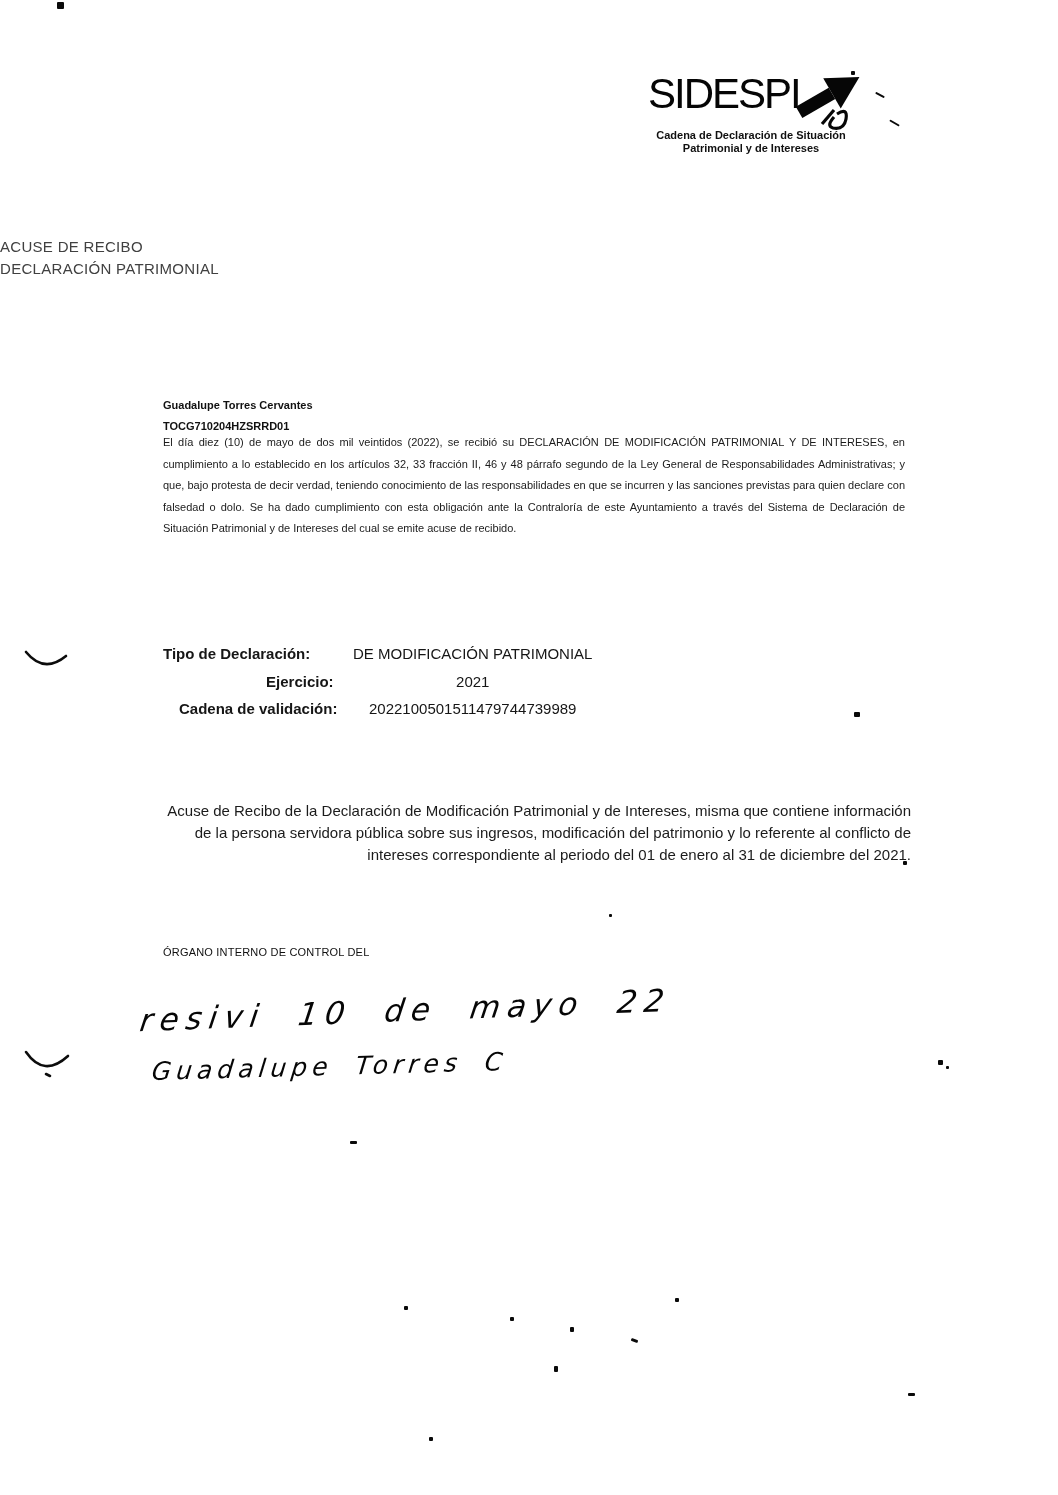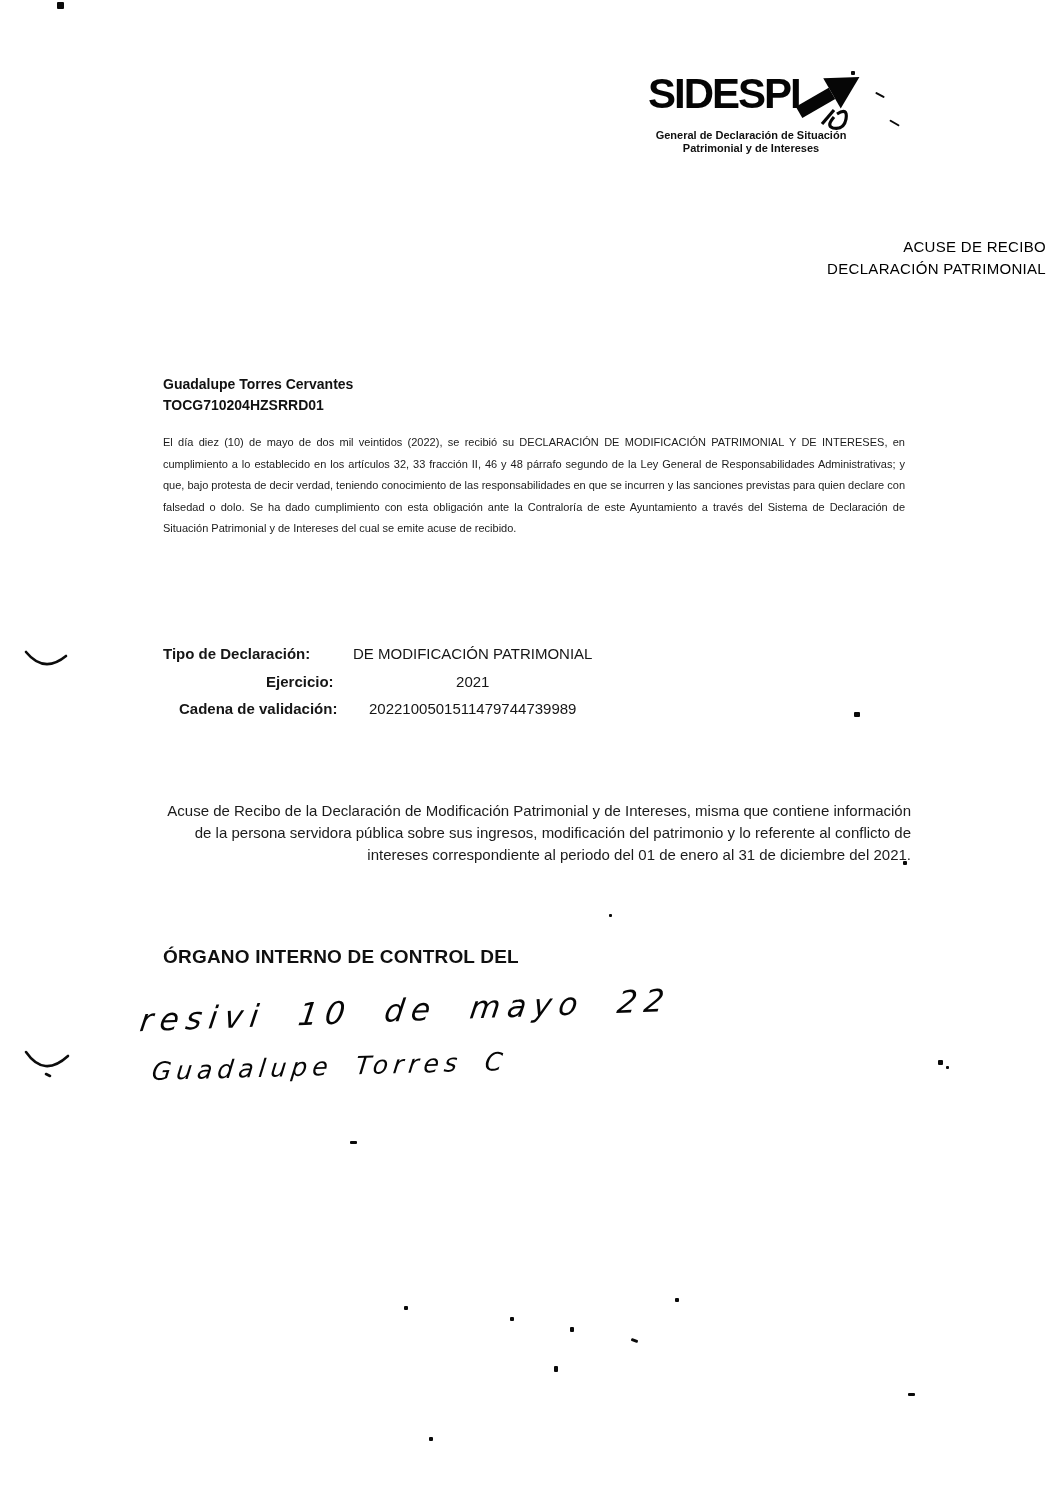--- a/index.html
+++ b/index.html
@@ -9,54 +9,54 @@
     background:#ffffff;
     margin:0 auto;
     font-family:"Liberation Sans", sans-serif;
     color:#1a1a1a;
     overflow:hidden;
   }
   
   .logo{position:absolute;left:648px;top:74px;width:215px;}
   .logo-row{position:relative;height:52px;}
   .brand{
-    font-size:42px;font-weight:bold;letter-spacing:-2px;
+    font-size:42px;font-weight:normal;letter-spacing:-2px;
     color:#050505;line-height:40px;
     transform:scaleY(1.02);
     white-space:nowrap;
   }
   .arrow-wrap{position:absolute;left:142px;top:-16px;}
   .tagline{
     margin-top:3px;text-align:center;width:206px;
     font-size:11px;font-weight:bold;color:#101010;line-height:13px;
     transform:scaleX(1.0);
   }
   
   .doc-title{
     position:absolute;left:0;top:236px;width:1046px;
-    text-align:right;font-size:15px;color:#000000;line-height:22px;
+    text-align:left;font-size:15px;color:#404040;line-height:22px;
     letter-spacing:.3px;
   }
   
-  .recipient{position:absolute;left:163px;top:374px;font-size:14px;font-weight:bold;color:#111;line-height:21px;}
+  .recipient{position:absolute;left:163px;top:395px;font-size:11px;font-weight:bold;color:#111;line-height:21px;}
   .para1{
     position:absolute;left:163px;top:432px;width:742px;
     font-size:11px;line-height:21.6px;text-align:justify;color:#1b1b1b;
   }
   .details{position:absolute;left:163px;top:644px;font-size:15px;color:#161616;}
   .detail-row{display:flex;margin-bottom:7.5px;line-height:20px;justify-content:center;}
   .detail-label{font-weight:bold;width:190px;flex:0 0 190px;}
   .detail-value{white-space:nowrap;}
   .para2{
     position:absolute;left:163px;top:800px;width:748px;
     font-size:15px;line-height:22px;color:#1b1b1b;text-align:right;
   }
   .office{
     position:absolute;left:163px;top:946px;
-    font-size:19px;font-weight:bold;color:#101010;letter-spacing:.2px;
+    font-size:11px;font-weight:normal;color:#101010;letter-spacing:.2px;
   }
   
   .hand{
     position:absolute;color:#060606;
     font-family:"DejaVu Sans", sans-serif;
     font-style:italic;
     white-space:nowrap;
   }
   .hand1{
     left:140px;top:992px;font-size:31px;
@@ -88,21 +88,21 @@
               <rect x="4" y="30" width="38" height="13"></rect>
               <polygon points="42,19 42,54 74,36"></polygon>
             </g>
             <path d="M47 56 q 11 -7 9 5 q -2 11 -13 9 q -7 -2 1 -11" fill="none" stroke="#060606" stroke-width="3.2"></path>
             <path d="M32 66 l 12 -14" fill="none" stroke="#060606" stroke-width="3.2"></path>
           </g>
         </svg>
       </span>
     </div>
     <div class="tagline">
-      <div>General de Declaración de Situación</div>
+      <div>Cadena de Declaración de Situación</div>
       <div>Patrimonial y de Intereses</div>
     </div>
   </div>
 
   <div class="doc-title">
     <div>ACUSE DE RECIBO</div>
     <div>DECLARACIÓN PATRIMONIAL</div>
   </div>
 
   <div class="recipient">

